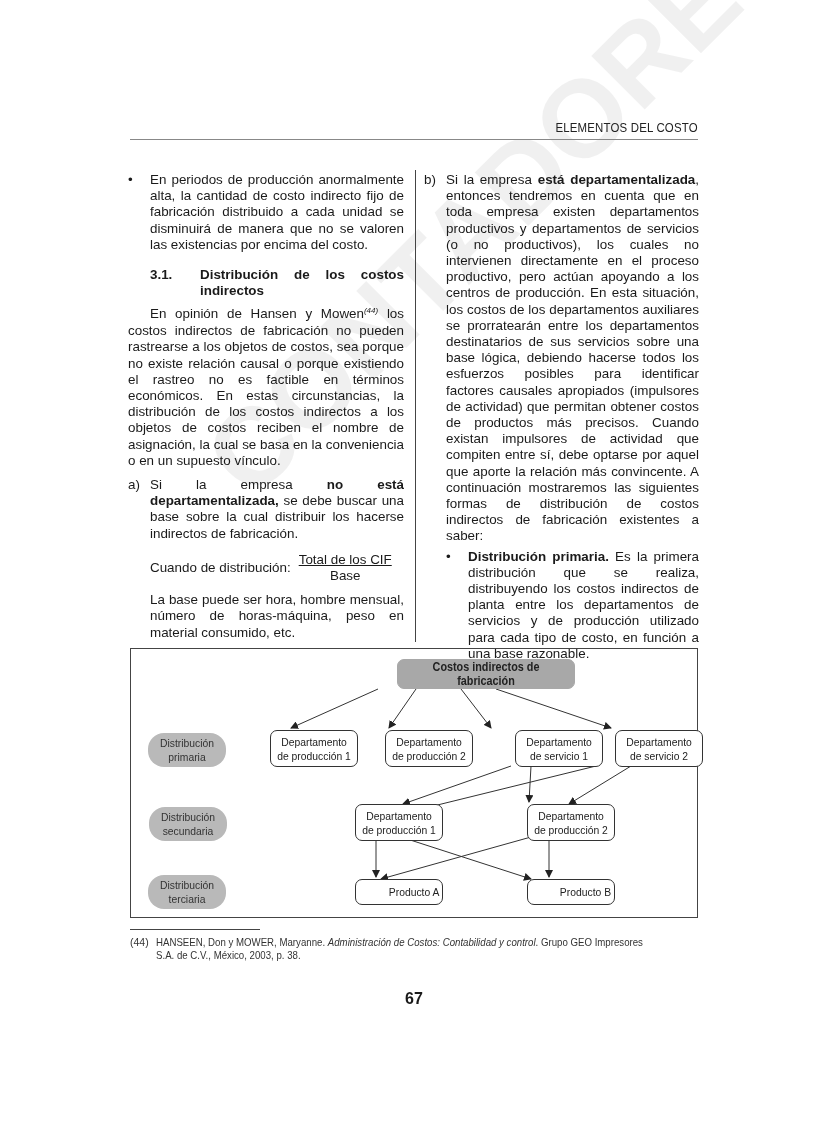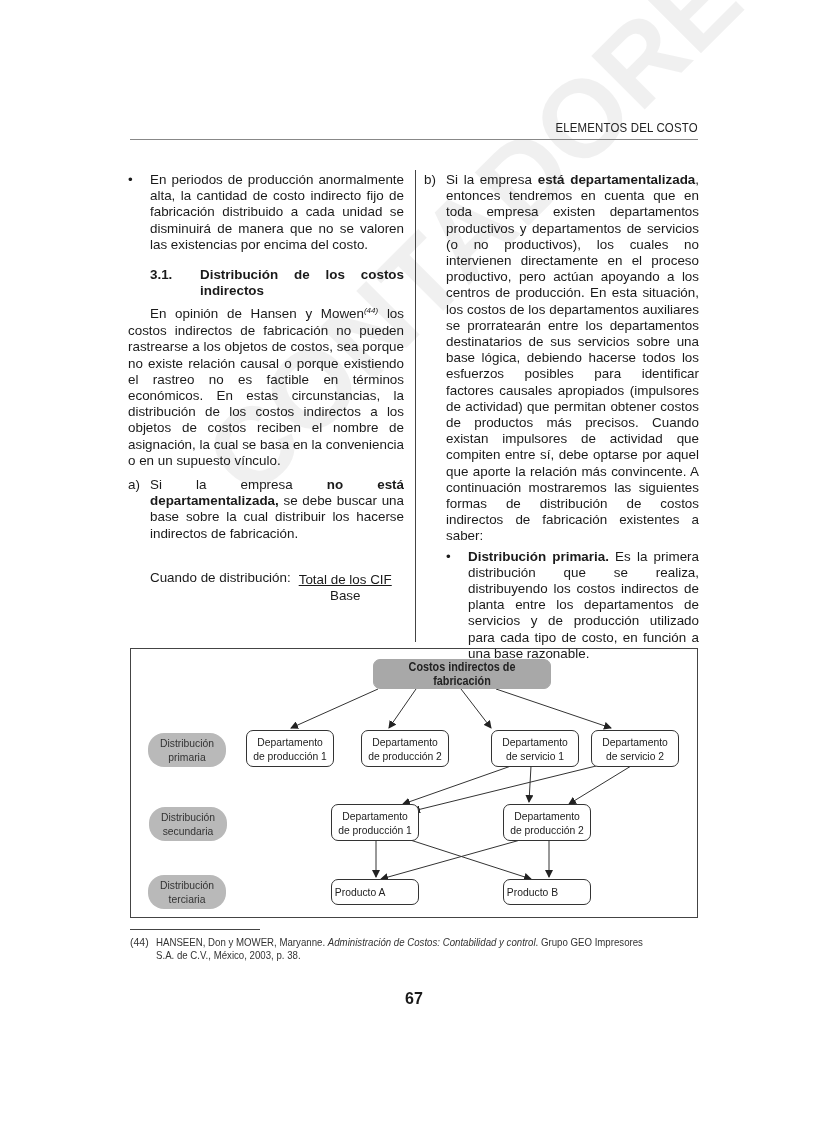--- a/index.html
+++ b/index.html
@@ -14,24 +14,24 @@
   .bullet .mark{width:22px;flex:none;}
   .bullet .txt{flex:1;text-align:justify;}
   .section-h{font-family:"Liberation Sans",sans-serif;font-weight:bold;font-size:13.4px;margin:14px 0 4px 22px;display:flex;gap:17px;}
   .section-h .num{width:33px;flex:none;}
   .para{text-indent:22px;margin:0;}
   .item{display:flex;margin-top:8px;}
   .item .mark{width:22px;flex:none;}
   .item .txt{flex:1;}
   .formula{display:flex;align-items:center;margin:10px 0 8px 0;}
   .frac{display:inline-flex;flex-direction:column;align-items:center;margin-left:8px;}
-  .frac .num{text-decoration:underline;margin-top:20px;}
+  .frac .num{text-decoration:underline;}
   .diagram{position:absolute;left:130px;top:648px;width:566px;height:268px;border:1px solid #444;}
   .diagram svg{position:absolute;left:0;top:0;}
-  .node{position:absolute;border:1.2px solid #333;border-radius:7px;background:#fff;font-size:11.5px;line-height:14px;text-align:center;display:flex;align-items:center;justify-content:flex-start;color:#222;}
+  .node{position:absolute;border:1.2px solid #333;border-radius:7px;background:#fff;font-size:11.5px;line-height:14px;text-align:center;display:flex;align-items:center;justify-content:flex-end;color:#222;margin-left:24px;}
   .node span{transform:scaleX(0.9);display:inline-block;}
   .root{background:#a8a8a8;border-color:#a8a8a8;font-weight:bold;font-size:12px;}
   .level{position:absolute;background:#b9b9b9;border-radius:16px;font-size:11.5px;line-height:14px;text-align:center;display:flex;align-items:center;justify-content:center;color:#333;}
   .level span{transform:scaleX(0.9);display:inline-block;}
   .fn-rule{position:absolute;left:130px;top:929px;width:130px;height:1px;background:#444;}
   .footnote{position:absolute;left:130px;top:936px;width:568px;font-size:10.5px;line-height:13px;color:#333;display:flex;}
   .footnote .num{width:26px;flex:none;}
   .footnote .txt{flex:1;transform:scaleX(0.92);transform-origin:left top;width:590px;}
   .page-num{position:absolute;left:0;width:828px;top:990px;text-align:center;font-weight:bold;font-size:16px;}
   .watermark{position:absolute;left:180px;top:430px;font-size:110px;font-weight:bold;color:rgba(0,0,0,0.06);transform:rotate(-45deg);transform-origin:left top;white-space:nowrap;pointer-events:none;}
@@ -58,20 +58,21 @@
     <span class="mark">a)</span>
     <div class="txt">
       <div style="text-align:justify"><span>Si la empresa </span><b>no está departamentalizada,</b><span> se debe buscar una base sobre la cual distribuir los hacerse indirectos de fabricación.</span></div>
       <div class="formula">
         <span>Cuando de distribución:</span>
         <span class="frac">
           <span class="num">Total de los CIF</span>
           <span>Base</span>
         </span>
       </div>
+      <div style="text-align:justify">La base puede ser hora, hombre mensual, número de horas-máquina, peso en material consumido, etc.</div>
     </div>
   </div>
 </div>
 
 <div class="col-sep"></div>
 
 <div class="col col-right">
   <div class="item" style="margin-top:0">
     <span class="mark">b)</span>
     <div class="txt" style="text-align:justify"><span>Si la empresa </span><b>está departamentalizada</b><span>, entonces tendremos en cuenta que en toda empresa existen departamentos productivos y departamentos de servicios (o no productivos), los cuales no intervienen directamente en el proceso productivo, pero actúan apoyando a los centros de producción. En esta situación, los costos de los departamentos auxiliares se prorratearán entre los departamentos destinatarios de sus servicios sobre una base lógica, debiendo hacerse todos los esfuerzos posibles para identificar factores causales apropiados (impulsores de actividad) que permitan obtener costos de productos más precisos. Cuando existan impulsores de actividad que compiten entre sí, debe optarse por aquel que aporte la relación más convincente. A continuación mostraremos las siguientes formas de distribución de costos indirectos de fabricación existentes a saber:</span></div>

